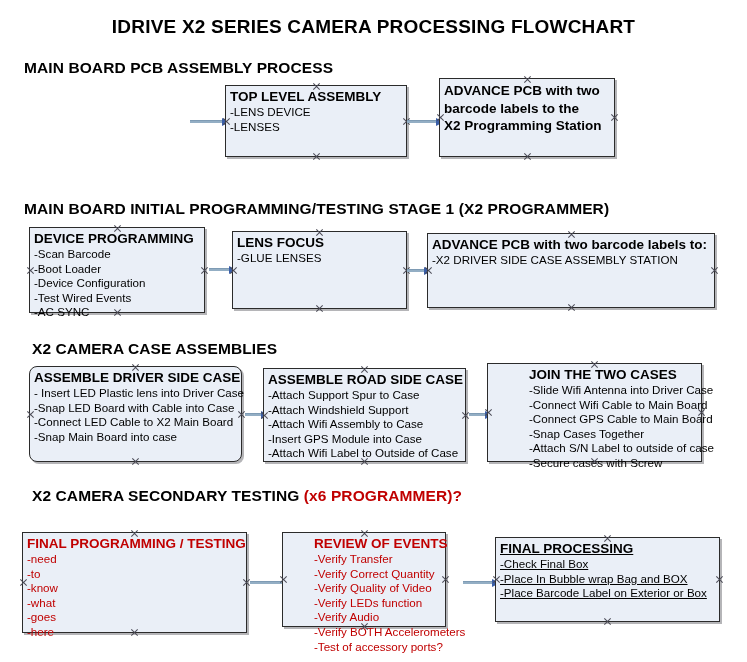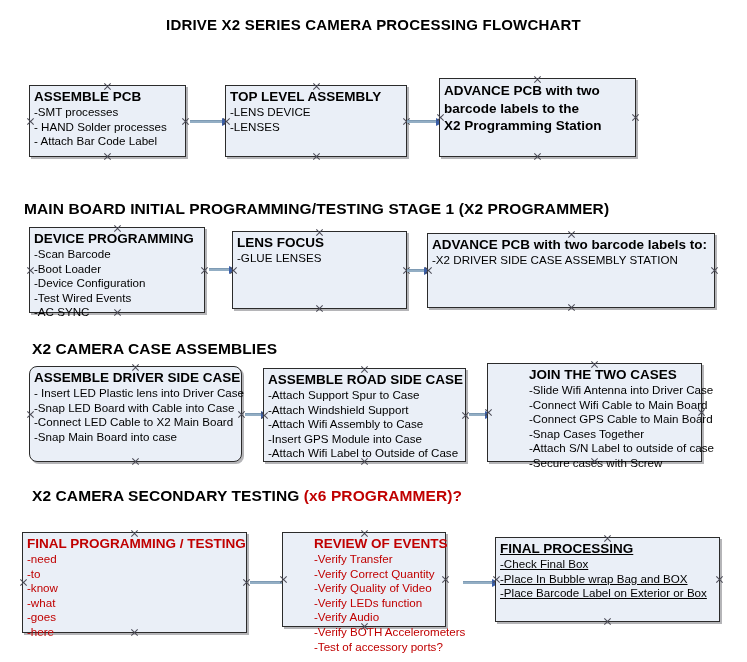--- a/index.html
+++ b/index.html
@@ -19,21 +19,21 @@
     position: relative;
     width: 747px;
     height: 662px;
   }
   .doc-title {
     position: absolute;
     left: 0;
     top: 16px;
     width: 747px;
     text-align: center;
-    font-size: 15px;
+    font-size: 19px;
     font-weight: bold;
     letter-spacing: 0.2px;
     white-space: nowrap;
   }
   .section-head {
     position: absolute;
     font-size: 15.5px;
     font-weight: bold;
     white-space: nowrap;
     letter-spacing: 0.1px;
@@ -111,47 +111,40 @@
     border-bottom: 4.5px solid transparent;
   }
 </style>
 </head>
 <body>
 
 <div class="canvas">
 
   <div class="doc-title">IDRIVE X2  SERIES CAMERA PROCESSING FLOWCHART</div>
 
-
-  <div class="pbox" style="left:29px; top:85px; width:157px; height:72px;">
-    <div class="b-title">ASSEMBLE PCB</div>
-    <div class="b-line">-SMT processes</div>
-    <div class="b-line">- HAND Solder processes</div>
-    <div class="b-line">- Attach Bar Code Label</div>
-    <div class="handle" style="left:50%; top:0;"></div>
-    <div class="handle" style="left:0; top:50%;"></div>
-    <div class="handle" style="left:100%; top:50%;"></div>
-    <div class="handle" style="left:50%; top:100%;"></div>
-  </div>
+  <div class="section-head" style="left:24px; top:59px;">
+    <span>MAIN BOARD PCB ASSEMBLY PROCESS</span>
+  </div>
+
 
   <div class="arrow" style="left:190px; top:120px; width:33px;"></div>
 
   <div class="pbox" style="left:225px; top:85px; width:182px; height:72px;">
     <div class="b-title">TOP LEVEL ASSEMBLY</div>
     <div class="b-line">-LENS DEVICE</div>
     <div class="b-line">-LENSES</div>
     <div class="handle" style="left:50%; top:0;"></div>
     <div class="handle" style="left:0; top:50%;"></div>
     <div class="handle" style="left:100%; top:50%;"></div>
     <div class="handle" style="left:50%; top:100%;"></div>
   </div>
 
   <div class="arrow" style="left:407px; top:120px; width:30px;"></div>
 
-  <div class="pbox title-only" style="left:439px; top:78px; width:197px; height:79px;">
+  <div class="pbox title-only" style="left:439px; top:78px; width:176px; height:79px;">
     <div class="b-title">ADVANCE PCB with two</div>
     <div class="b-title">barcode labels to the</div>
     <div class="b-title"> X2 Programming Station</div>
     <div class="handle" style="left:50%; top:0;"></div>
     <div class="handle" style="left:0; top:50%;"></div>
     <div class="handle" style="left:100%; top:50%;"></div>
     <div class="handle" style="left:50%; top:100%;"></div>
   </div>
 
   <div class="section-head" style="left:24px; top:200px;">

